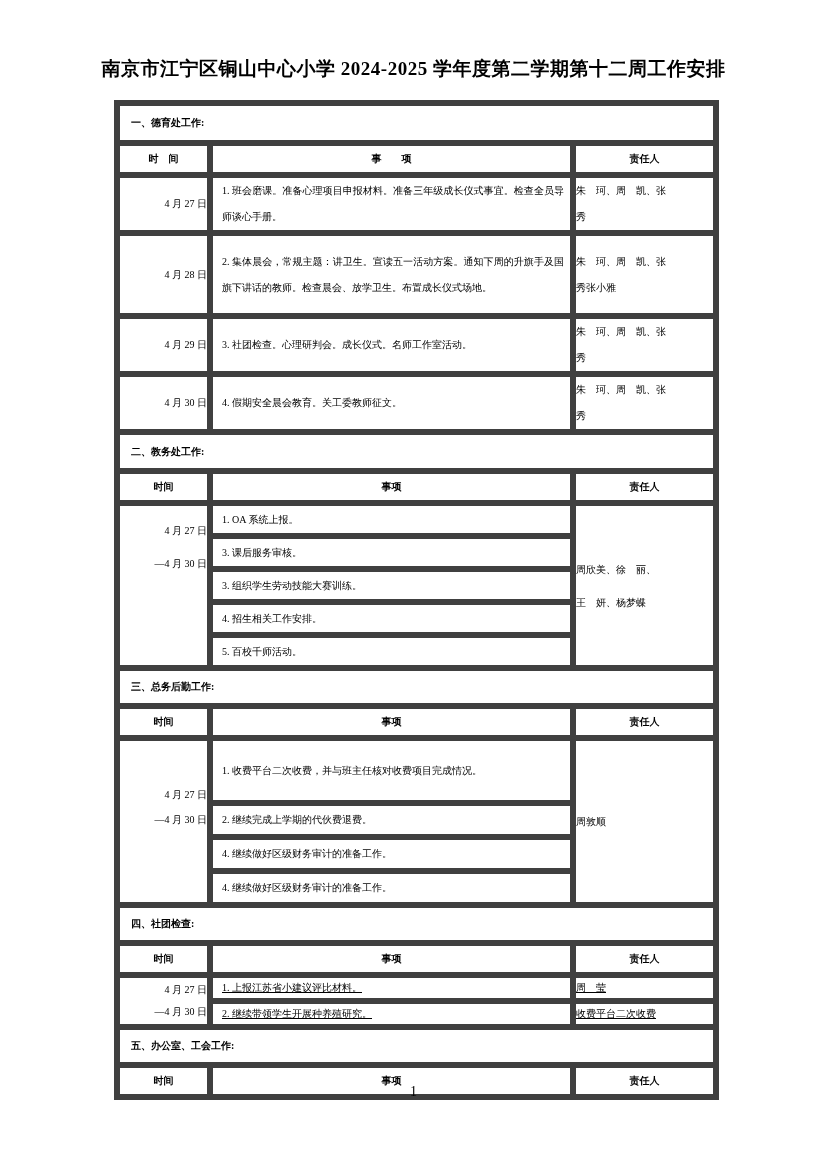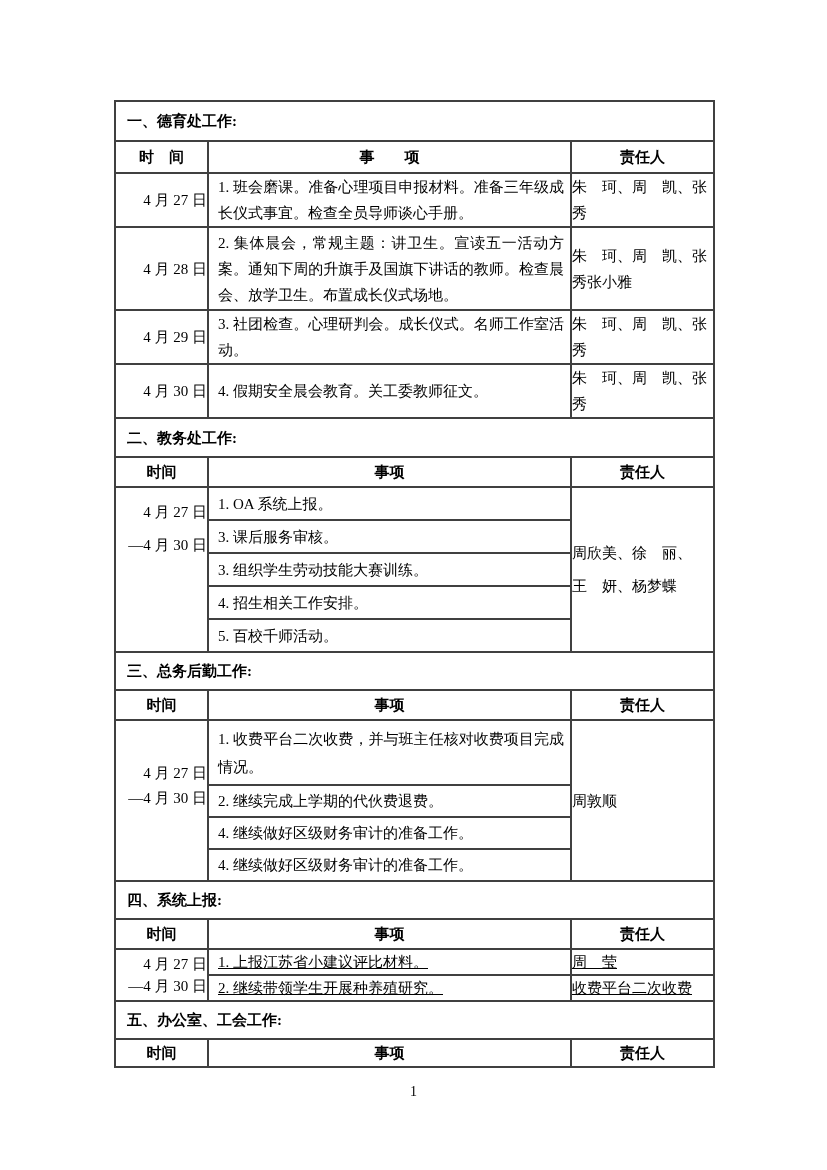--- a/index.html
+++ b/index.html
@@ -13,22 +13,22 @@
     position:absolute;top:56px;left:0;right:0;
     text-align:center;font-size:19px;font-weight:bold;
     letter-spacing:0.5px;white-space:nowrap;
   }
   table.sched{
     position:absolute;left:114px;top:100px;
     width:599px;table-layout:fixed;
     border-collapse:collapse;border:2px solid #000;
   }
   td{
-    border:2px solid #404040;
-    font-size:15px;line-height:26px;
+    border:6px solid #404040;
+    font-size:10px;line-height:26px;
     padding:0;vertical-align:middle;overflow:hidden;
   }
   td.sec-title{font-weight:bold;text-align:left;padding:0 4px 0 11px;}
   td.head{font-weight:bold;text-align:center;}
   td.time{text-align:right;white-space:pre-line;}
   td.item{text-align:justify;padding:0 6px 0 9px;}
   td.owner{text-align:left;padding:0 4px 0 0;white-space:pre-line;}
   
   .s2time{vertical-align:top;padding-top:8px;line-height:33px;}
   .s2owner{line-height:33px;padding-bottom:36px;}
@@ -45,20 +45,21 @@
   .page-number{
     position:absolute;top:1084px;left:0;right:0;
     text-align:center;font-size:14px;
   }
 </style>
 </head>
 <body>
 
 <div class="page">
 
+  <div class="doc-title">南京市江宁区铜山中心小学 2024-2025 学年度第二学期第十二周工作安排</div>
 
   <table class="sched">
     <colgroup>
       <col style="width:93px">
       <col style="width:363px">
       <col style="width:143px">
     </colgroup>
 
     <tbody>
       <tr class="rh40">
@@ -146,21 +147,21 @@
       <tr class="rh32">
         <td class="item s3item">4. 继续做好区级财务审计的准备工作。</td>
       </tr>
       <tr class="rh32">
         <td class="item s3item">4. 继续做好区级财务审计的准备工作。</td>
       </tr>
     </tbody>
 
     <tbody>
       <tr class="rh38">
-        <td class="sec-title" colspan="3">四、系统上报:</td>
+        <td class="sec-title" colspan="3">四、社团检查:</td>
       </tr>
       <tr class="rh30">
         <td class="head">时间</td>
         <td class="head">事项</td>
         <td class="head">责任人</td>
       </tr>
       <tr class="rh26">
         <td class="time s4time" rowspan="2">4 月 27 日
 —4 月 30 日</td>
         <td class="item s4cell">1. 上报江苏省小建议评比材料。</td>

